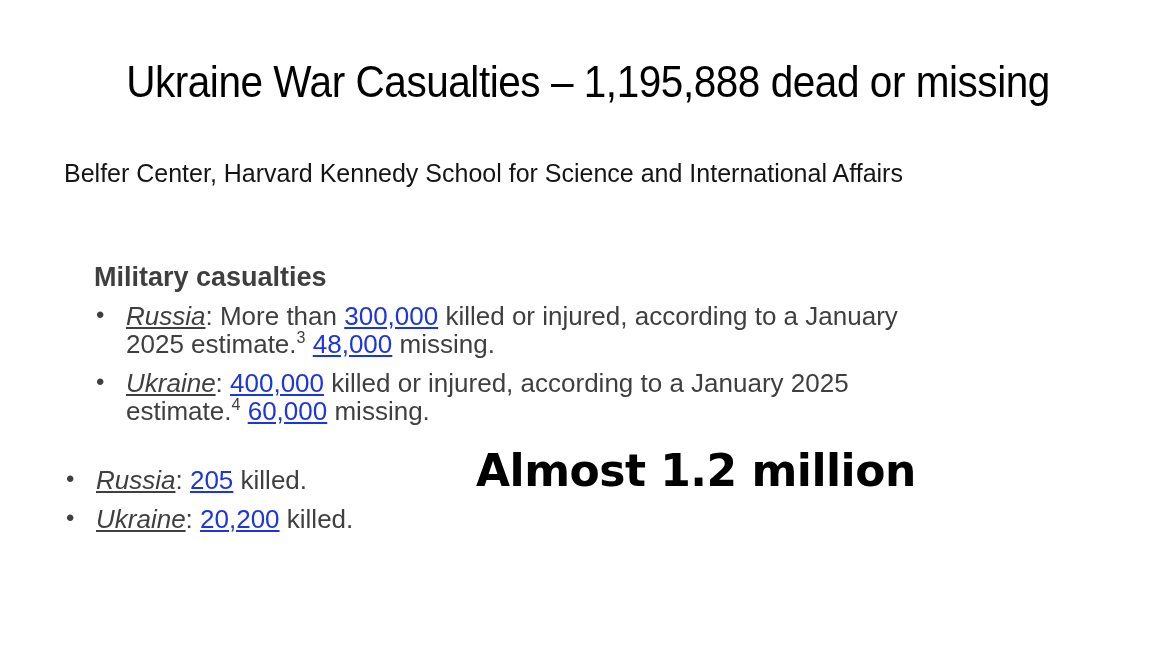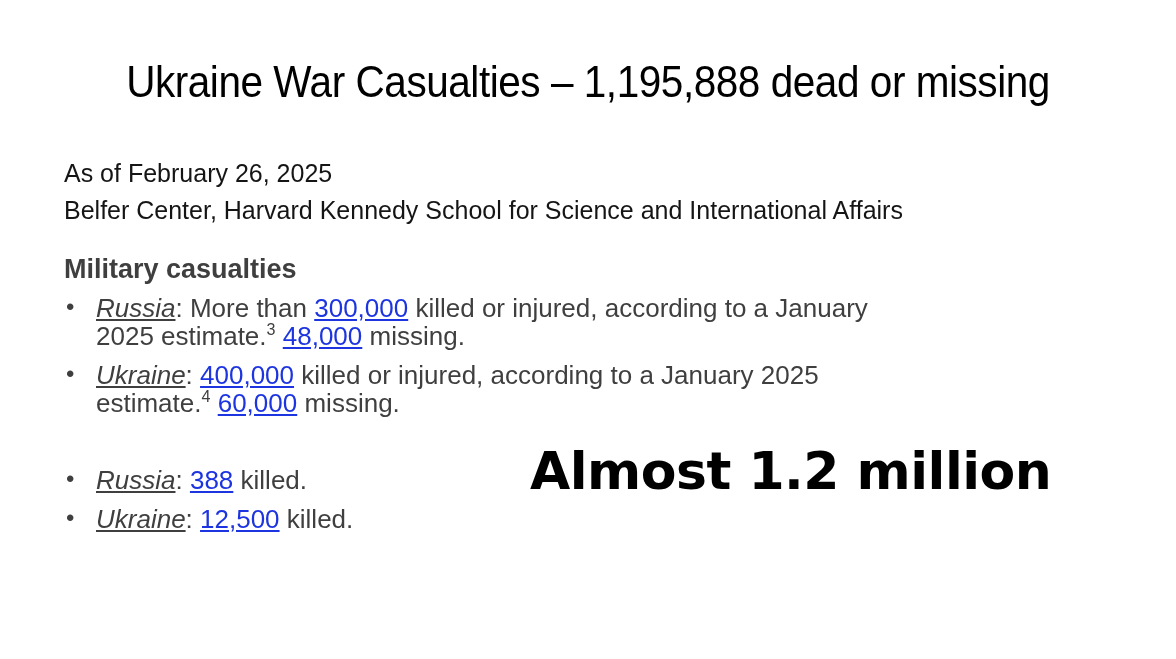--- a/index.html
+++ b/index.html
@@ -43,21 +43,21 @@
     font-size: 25px;
     line-height: 37px;
     color: var(--subtitle);
   }
   .section {
     position: absolute;
     left: 64px;
     width: 1000px;
     color: var(--body);
   }
-  .section-military { top: 254px; }
+  .section-military { top: 262px; margin-left: 30px; }
   .section-civilian { top: 466px; }
   .section-heading {
     font-size: 27px;
     font-weight: 700;
     color: var(--body);
     margin: 0 0 9px 0;
     line-height: 31px;
   }
   ul.bullet-list {
     list-style: none;
@@ -87,39 +87,38 @@
     text-decoration: underline;
     cursor: pointer;
   }
   sup.seg-sup {
     font-size: 62%;
     line-height: 0;
     vertical-align: super;
   }
   .callout {
     position: absolute;
-    left: 530px; top: 438px;
+    left: 476px; top: 438px;
     font-family: "DejaVu Sans", sans-serif;
     font-weight: 700;
-    font-size: 52px;
+    font-size: 44px;
     line-height: 66px;
     color: var(--callout);
     letter-spacing: -0.5px;
     white-space: nowrap;
   }
 </style>
 </head>
 <body>
 
 <div class="slide">
 
   <h1 class="slide-title">Ukraine War Casualties – 1,195,888 dead or missing</h1>
 
   <div class="subtitle-block">
-    <div>As of February 26, 2025</div>
     <div>Belfer Center, Harvard Kennedy School for Science and International Affairs</div>
   </div>
 
   <div class="section section-military">
     <h2 class="section-heading">Military casualties</h2>
     <ul class="bullet-list">
       <li>
         <span class="bullet-marker">•</span>
         <span><span class="seg-country">Russia</span>: More than <span class="seg-link">300,000</span> killed or injured, according to a January<br>2025 estimate.<sup class="seg-sup">3</sup> <span class="seg-link">48,000</span> missing.</span>
       </li>
@@ -127,25 +126,25 @@
         <span class="bullet-marker">•</span>
         <span><span class="seg-country">Ukraine</span>: <span class="seg-link">400,000</span> killed or injured, according to a January 2025<br>estimate.<sup class="seg-sup">4</sup> <span class="seg-link">60,000</span> missing.</span>
       </li>
     </ul>
   </div>
 
   <div class="section section-civilian">
     <ul class="bullet-list">
       <li>
         <span class="bullet-marker">•</span>
-        <span><span class="seg-country">Russia</span>: <span class="seg-link">388</span> killed.</span>
+        <span><span class="seg-country">Russia</span>: <span class="seg-link">205</span> killed.</span>
       </li>
       <li>
         <span class="bullet-marker">•</span>
-        <span><span class="seg-country">Ukraine</span>: <span class="seg-link">12,500</span> killed.</span>
+        <span><span class="seg-country">Ukraine</span>: <span class="seg-link">20,200</span> killed.</span>
       </li>
     </ul>
   </div>
 
   <div class="callout">
     <div>Almost 1.2 million</div>
   </div>
 
 </div>
 

